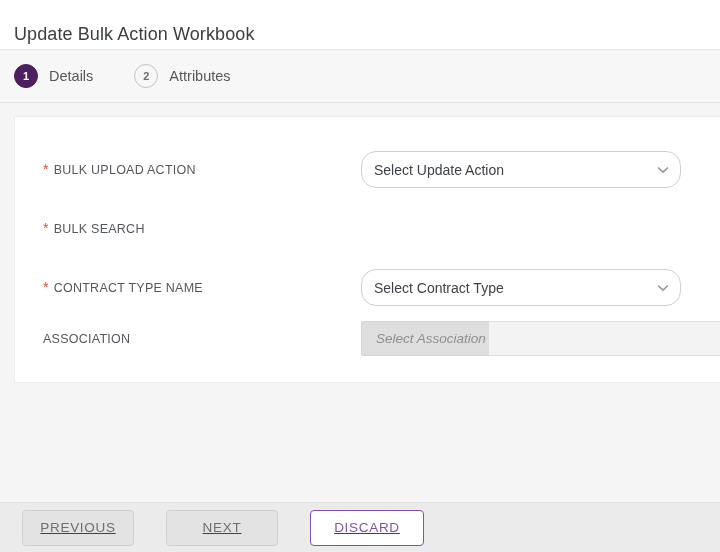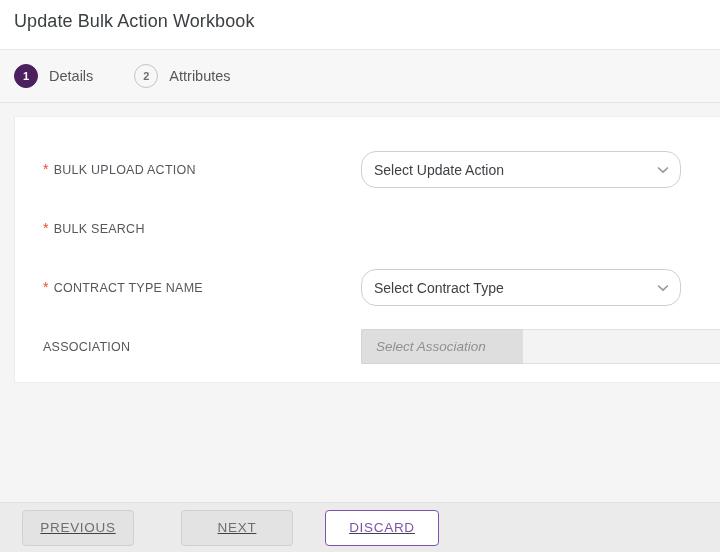--- a/index.html
+++ b/index.html
@@ -28,21 +28,21 @@
   
   .titlebar {
     position: absolute;
     left: 0; top: 0;
     width: 720px; height: 50px;
     background: #ffffff;
     border-bottom: 1px solid #e6e6e6;
   }
   .title-text {
     position: absolute;
-    left: 14px; top: 11px;
+    left: 14px; top: 24px;
     font-size: 18px;
     font-weight: 400;
     color: #3c4043;
     letter-spacing: 0.1px;
     white-space: nowrap;
   }
 
   
   .stepper {
     position: absolute;
@@ -102,21 +102,21 @@
     position: absolute;
     left: 0;
     width: 706px;
     height: 59px;
     display: flex;
     align-items: center;
   }
   .form-row.r1 { top: 23px; }
   .form-row.r2 { top: 82px; }
   .form-row.r3 { top: 141px; }
-  .form-row.r4 { top: 200px; }
+  .form-row.r4 { top: 192px; }
 
   .field-label {
     position: absolute;
     left: 28px;
     width: 300px;
     font-size: 12.5px;
     color: #54585c;
     letter-spacing: 0.25px;
     white-space: nowrap;
     display: flex;
@@ -164,21 +164,21 @@
   
   .assoc-wrap {
     position: absolute;
     left: 346px;
     width: 400px;
     height: 35px;
     display: flex;
     align-items: stretch;
   }
   .assoc-chip {
-    width: 162px;
+    width: 128px;
     background: #dedede;
     border: 1px solid #d4d4d4;
     border-right: none;
     border-radius: 2px 0 0 2px;
     display: flex;
     align-items: center;
     padding-left: 14px;
     cursor: default;
   }
   .assoc-chip-text {
@@ -223,21 +223,21 @@
     border: 1px solid #cfcfcf;
     color: #6b6f73;
   }
   .btn-outline {
     width: 114px;
     background: #ffffff;
     border: 1.5px solid #7e52ae;
     color: #7e52ae;
   }
   .btn-prev { margin-left: 22px; }
-  .btn-next { margin-left: 47px; text-align: center; }
+  .btn-next { margin-left: 32px; text-align: center; }
   .btn-discard { margin-left: 32px; }
 </style>
 </head>
 <body>
 
 <div class="app">
 
   <div class="titlebar">
     <div class="title-text">Update Bulk Action Workbook</div>
   </div>

